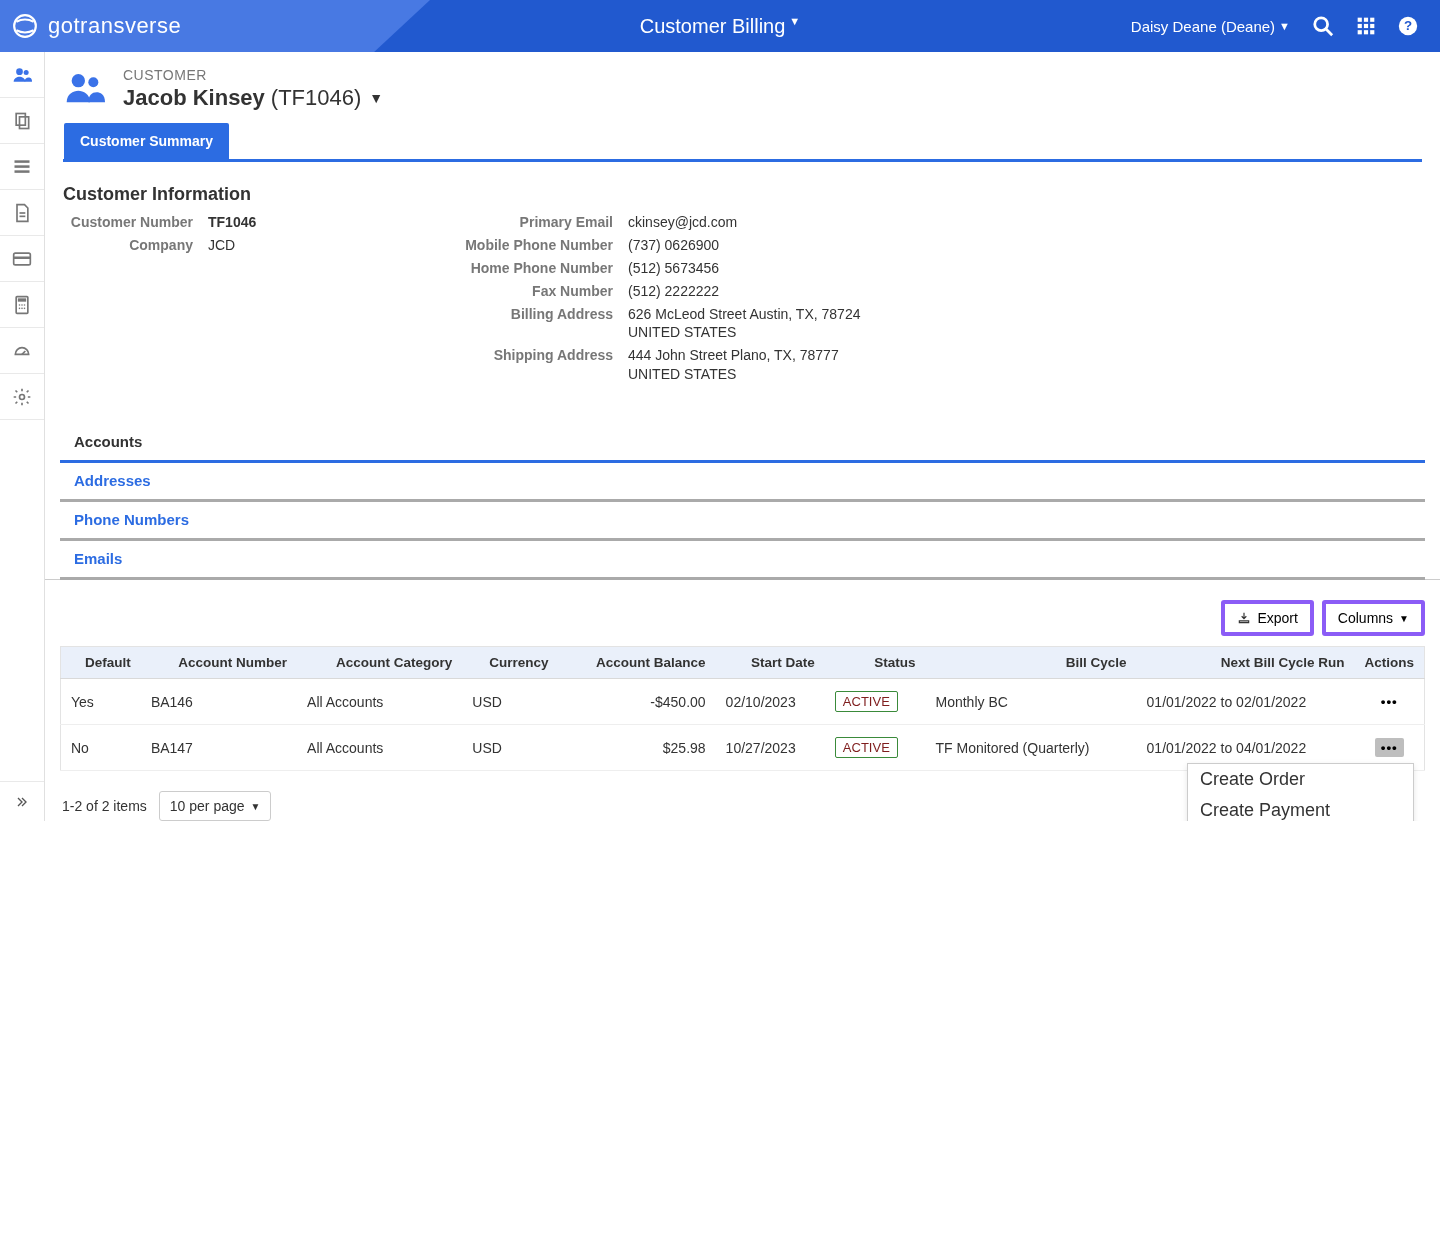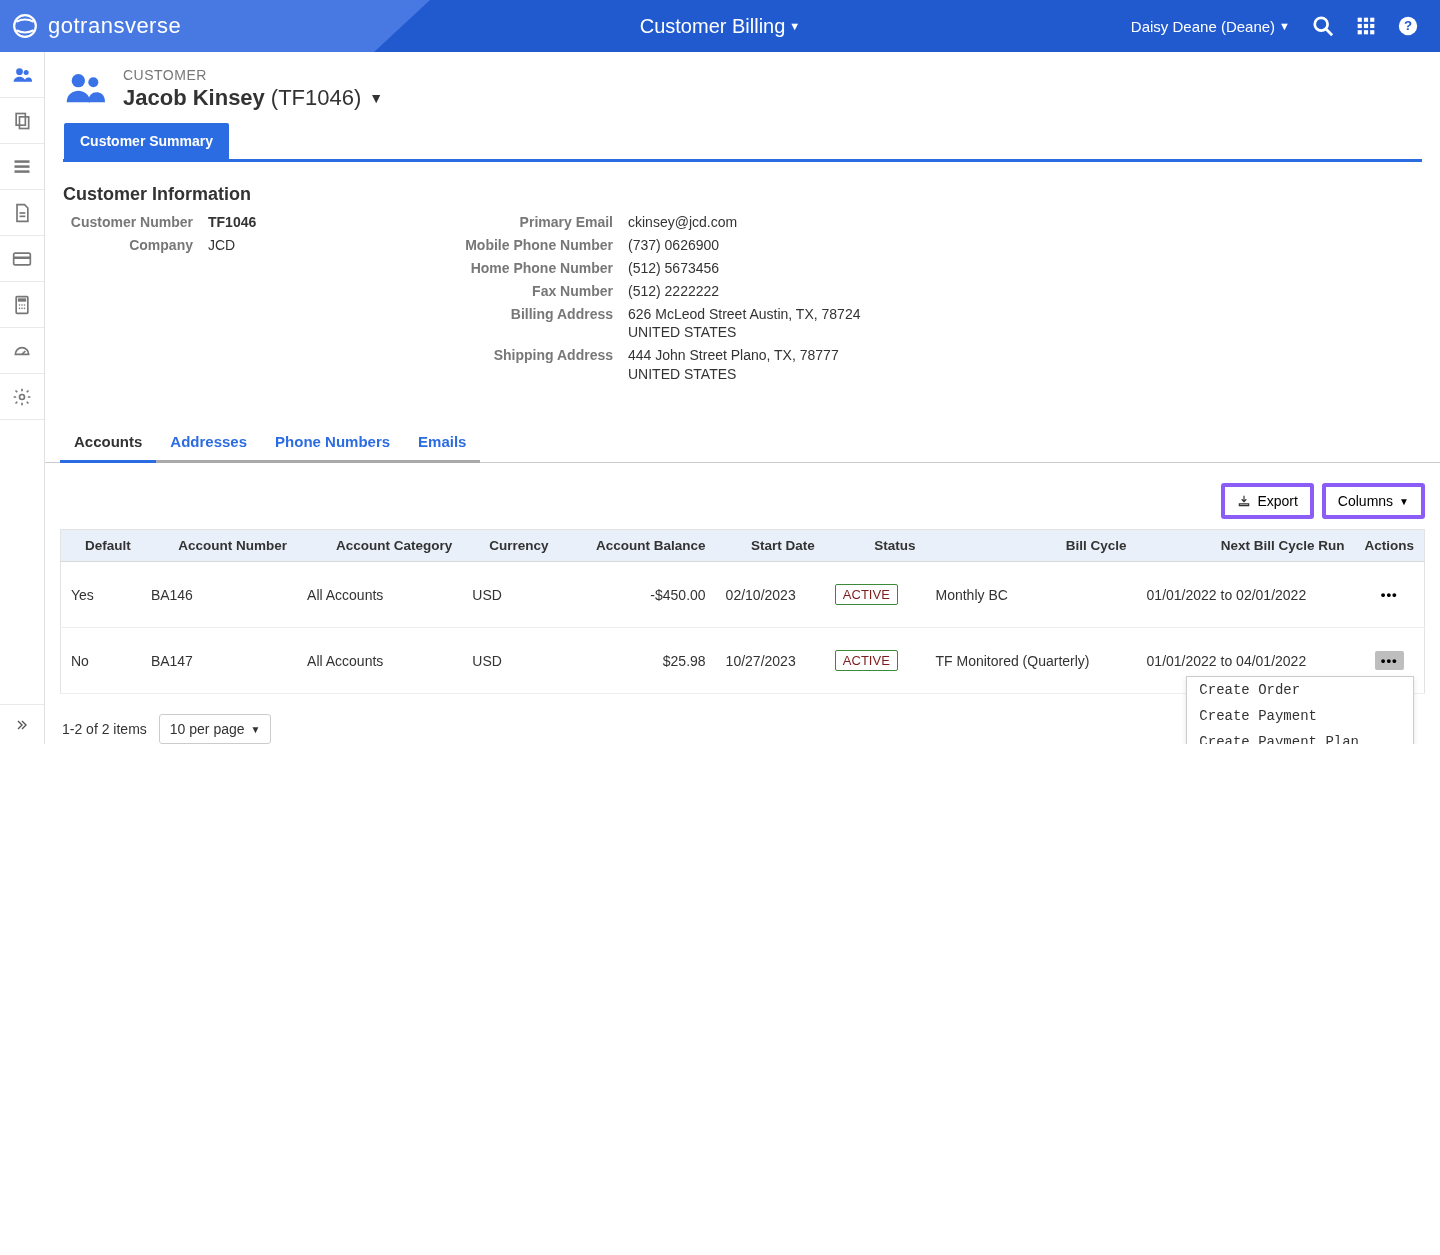--- a/index.html
+++ b/index.html
@@ -36,21 +36,21 @@
   width: 26px;
   height: 26px;
   margin-right: 10px;
 }
 .logo-text { font-size: 22px; font-weight: 500; letter-spacing: 0.5px; }
 .header-center {
   position: absolute;
   left: 50%;
   transform: translateX(-50%);
   display: flex;
-  align-items: center;
+  align-items: flex-start;
   font-size: 20px;
   font-weight: 400;
 }
 .header-center .caret { margin-left: 4px; font-size: 11px; }
 .header-right {
   margin-left: auto;
   display: flex;
   align-items: center;
   gap: 22px;
   padding-right: 22px;
@@ -134,20 +134,21 @@
 .info-row .value { flex: 1; color: #333; font-size:14px;}
 .info-row .value.strong { font-weight: 700; }
 
 
 .subtab-row {
   margin-top: 35px;
   display: flex;
   border-bottom: 1px solid #ccc;
   padding: 0 15px;
   gap: 0;
+  flex-direction: column;
 }
 .subtab {
   padding: 10px 14px;
   font-size: 15px;
   font-weight: 600;
   color: #2c6ce2;
   cursor: pointer;
   border-bottom: 3px solid #aaa;
   margin-bottom: -1px;
 }
@@ -180,21 +181,21 @@
   background: #eaf0fa;
   text-align: right;
   padding: 8px 10px;
   font-weight: 700;
   font-size: 13.5px;
   color: #333;
   border-bottom: 1px solid #d9d9d9;
 }
 table.data th.right { text-align: right; }
 table.data td {
-  padding: 22px 10px;
+  padding: 12px 10px;
   border-bottom: 1px solid #eee;
   font-size: 14px;
   vertical-align: middle;
 }
 table.data td.right { text-align: right; }
 .badge-active {
   display: inline-block;
   border: 1px solid #3a8a3a;
   color: #7f1d1d;
   padding: 2px 7px;
@@ -220,24 +221,23 @@
   top: 25px;
   background: #fff;
   border: 1px solid #ccc;
   min-width: 175px;
   z-index: 100;
   box-shadow: 0 2px 6px rgba(0,0,0,0.1);
   text-align: left;
 }
 .action-menu-item {
   padding: 5px 12px;
-  font-size: 14px;
+  font-size: 18px;
   cursor: pointer;
   white-space: nowrap;
-  font-family: Liberation Mono, monospace;
 }
 .action-menu-item.highlight {
   border: 2px solid #1a8a4a;
   margin: 1px;
   padding: 4px 10px;
 }
 
 
 .pager { display: flex; align-items: center; gap: 12px; margin-top: 20px; padding-left: 2px; }
 .pager-text { font-size: 14px; }

